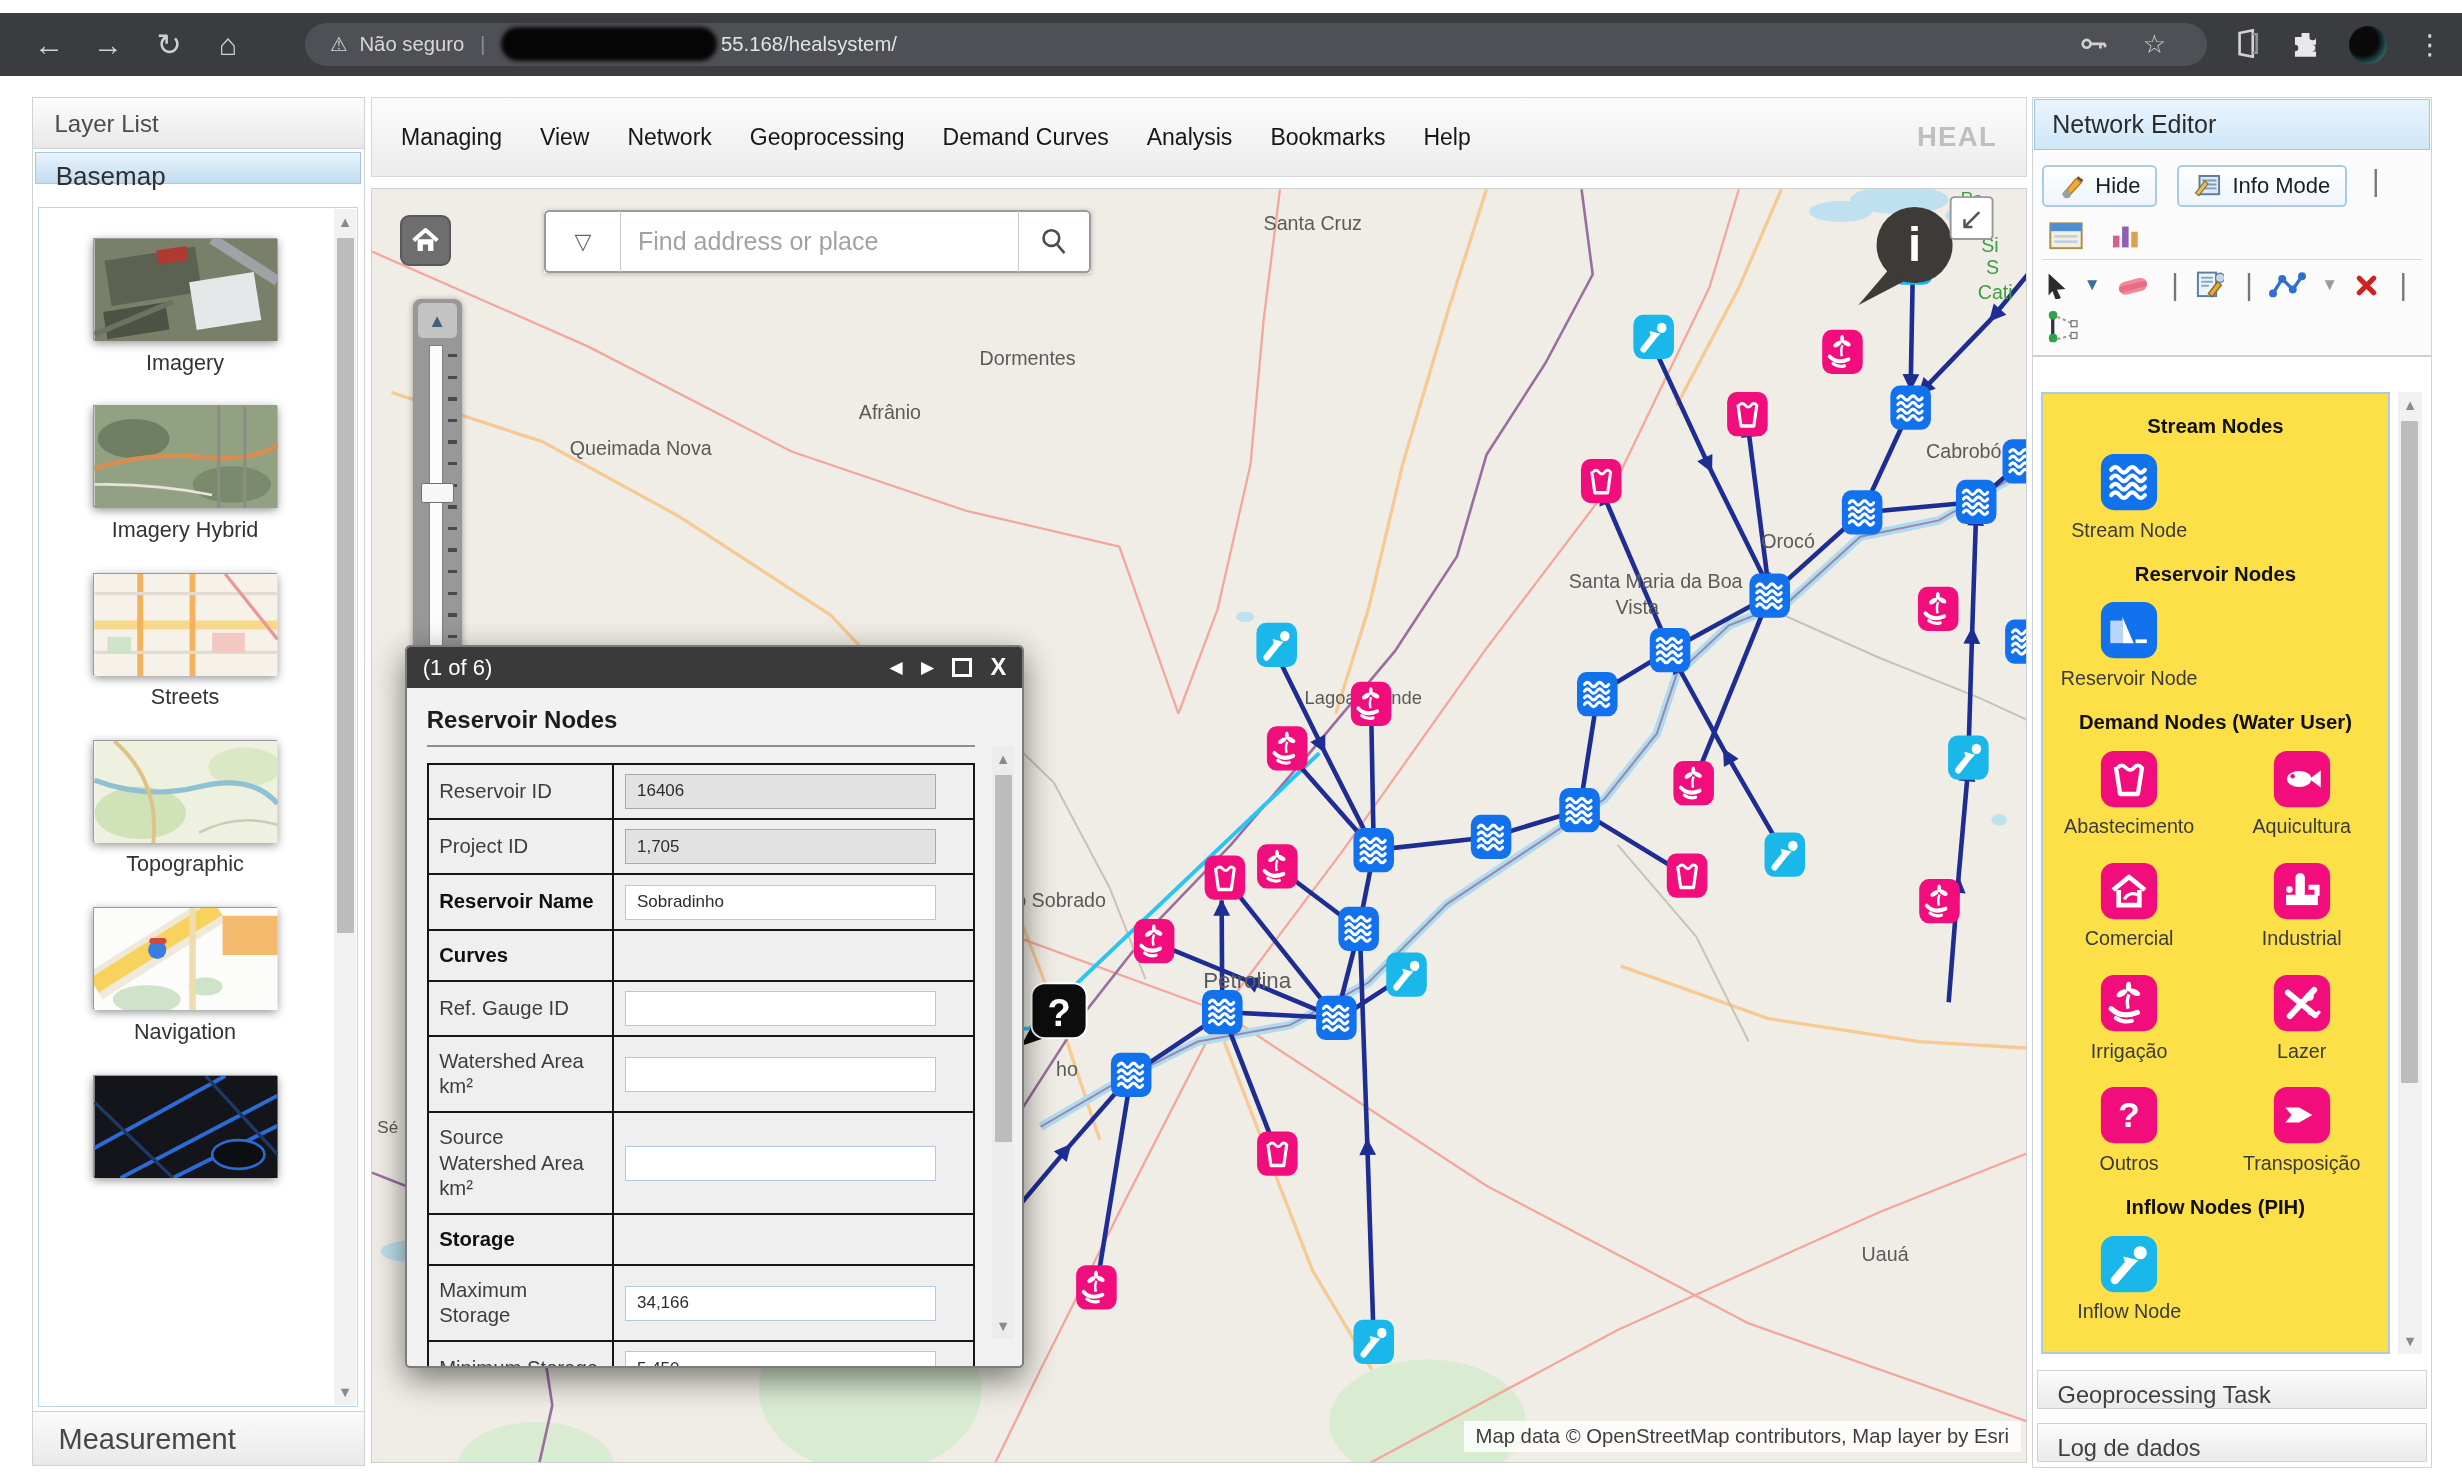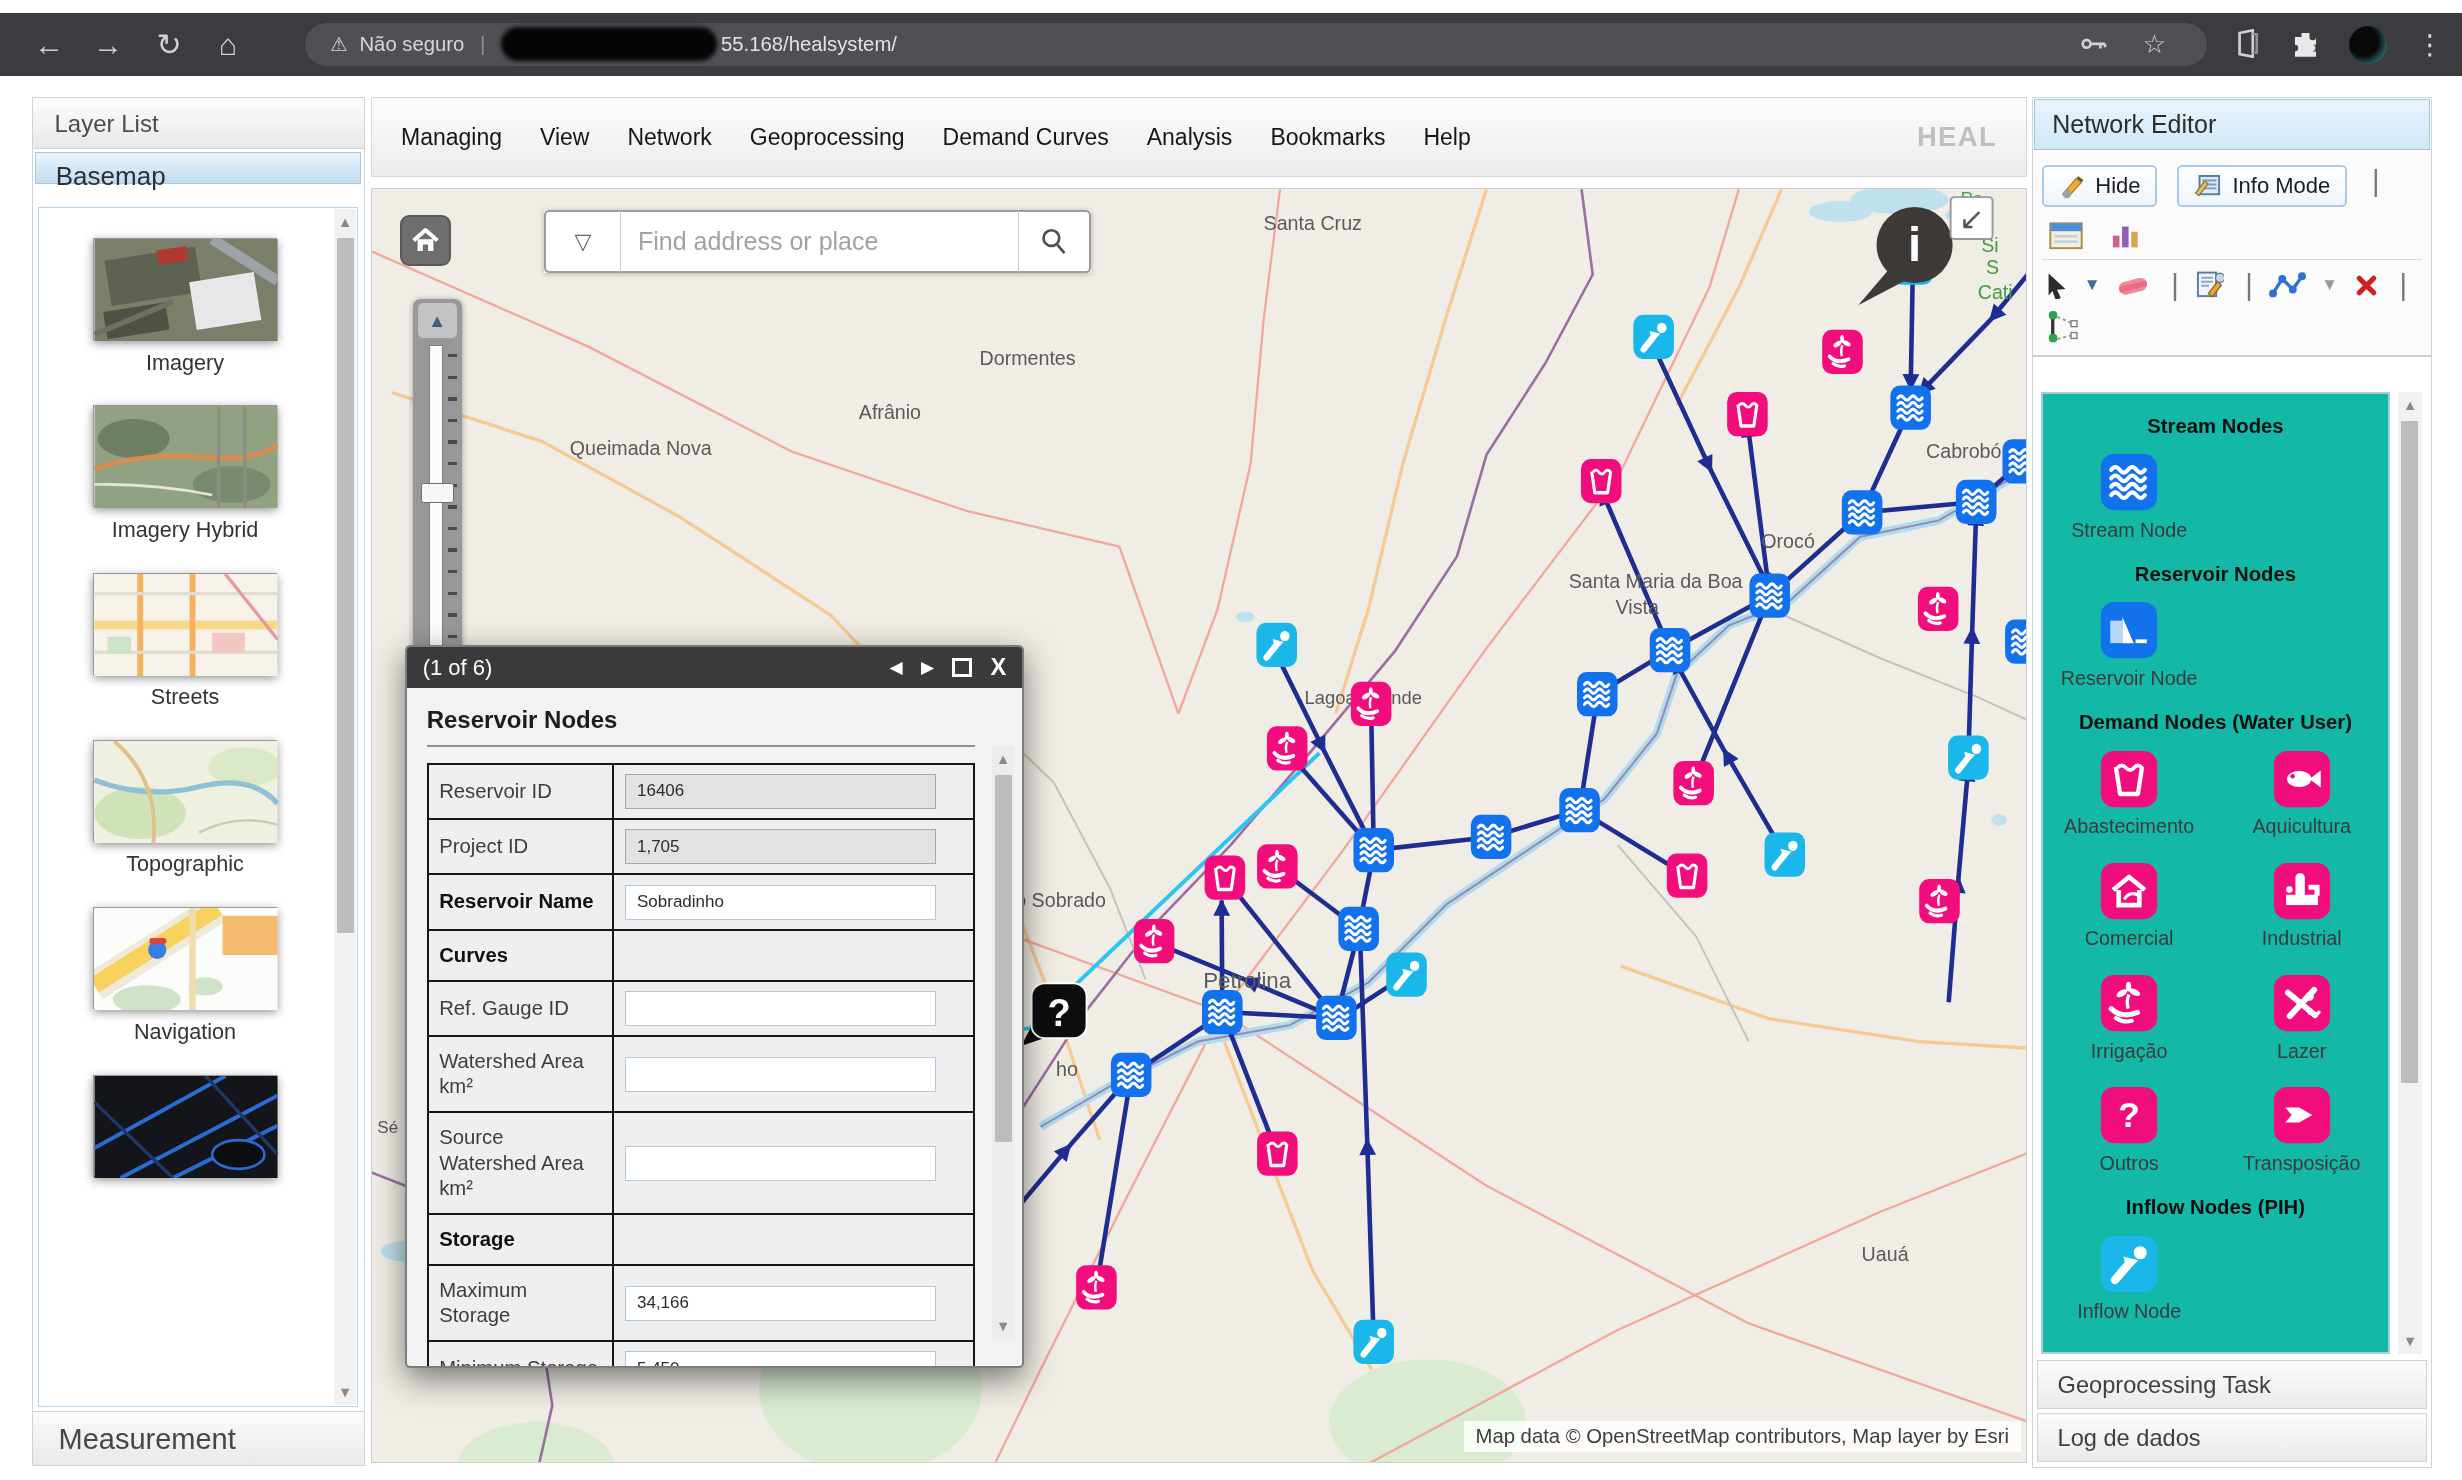--- a/index.html
+++ b/index.html
@@ -87,27 +87,27 @@
   .ne-toolbar{padding:13px 9.2px 6.6px;background:#fbfbfb;border-bottom:2px solid #cfcfcf;}
   .ne-btnrow{display:flex;gap:20px;}
   .ne-btn{height:42px;border:2px solid #a9cbe8;background:linear-gradient(#ffffff,#eef5fb);border-radius:5.2px;display:flex;align-items:center;gap:9.2px;padding:0 14.4px;font-size:22px;color:#1d1d1d;}
   .tb-sep{color:#777;font-size:29px;font-weight:300;margin-left:5.2px;}
   .ne-icons{display:flex;gap:26px;margin:13px 0 9.2px 6.6px;align-items:flex-end;}
   .ne-hr{border:none;border-top:1.3px solid #d8d8d8;margin:5.2px 0;}
   .ne-tools{display:flex;align-items:center;gap:15.7px;margin:9.2px 0 5.2px 3.9px;}
   .ne-tools .dd{color:#3c6f9e;font-size:17px;}
   .ne-tools .dd2{color:#9a9a9a;font-size:17px;}
   .ne-row2{margin:6.6px 0 3.9px 3.9px;}
-  .palette{position:absolute;left:7.9px;right:41px;top:294px;bottom:113px;border:2px solid #a9cbe8;background:#14b8a6;overflow:hidden;text-align:center;}
+  .palette{position:absolute;left:7.9px;right:41px;top:294px;bottom:113px;border:2px solid #a9cbe8;background:#fde047;overflow:hidden;text-align:center;}
   .p-head{font-size:20.3px;font-weight:bold;color:#0f0f0f;margin:19.7px 9.2px 13px;line-height:1.25;}
   .p-grid{display:grid;grid-template-columns:1fr 1fr;row-gap:22px;}
   .p-cell{display:flex;flex-direction:column;align-items:center;}
   .p-lbl{font-size:19.7px;color:#3a3a3a;margin-top:6.6px;line-height:1.2;max-width:151px;word-wrap:break-word;}
   .pal-scroll{position:absolute;right:9.2px;top:294px;bottom:113px;width:23.6px;background:#f1f1f1;}
-  .ne-acc{position:absolute;left:3.9px;right:3.9px;height:49px;line-height:49px;font-size:23.6px;padding-left:19.7px;border:1.3px solid #d2d2d2;background:linear-gradient(#fcfcfc,#eaeaea);color:#3f3f3f;}
+  .ne-acc{position:absolute;left:3.9px;right:3.9px;height:39px;line-height:49px;font-size:23.6px;padding-left:19.7px;border:1.3px solid #d2d2d2;background:linear-gradient(#fcfcfc,#eaeaea);color:#3f3f3f;}
   .acc1{bottom:58px;} .acc2{bottom:5.2px;}
 </style>
 </head>
 <body>
 
 <div class="screen">
 
   <div class="chrome">
     <span class="nav-btn" style="left:26px">←</span>
     <span class="nav-btn" style="left:85px">→</span>

